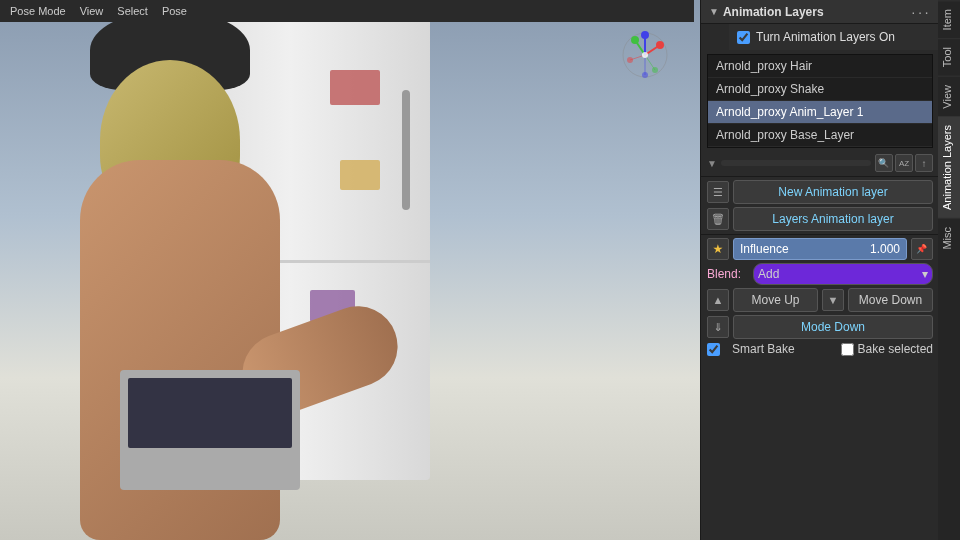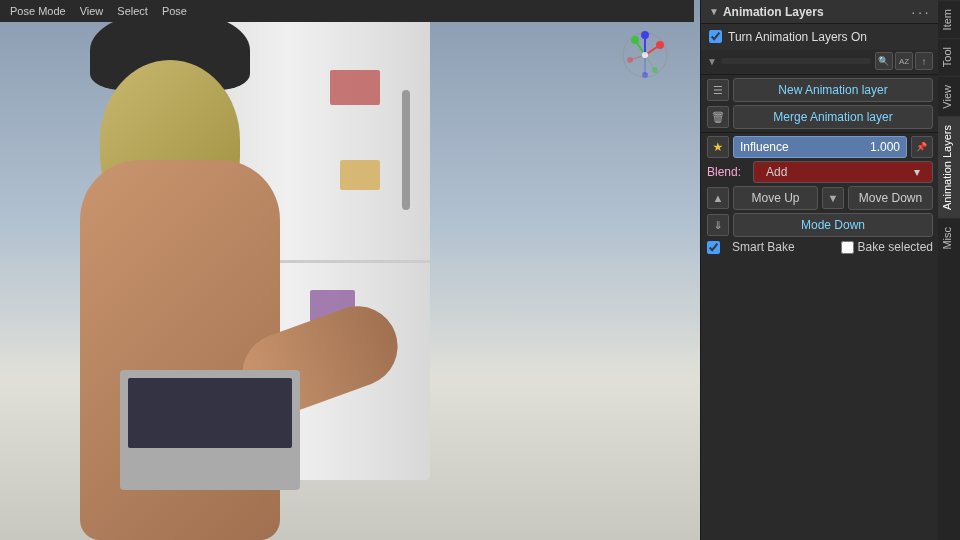--- a/index.html
+++ b/index.html
@@ -227,24 +227,25 @@
     .panel-menu-dots {
       color: #aaa;
       font-size: 14px;
       cursor: pointer;
       letter-spacing: 2px;
     }
 
     
     .checkbox-row {
       display: flex;
-      align-items: flex-start;
+      align-items: flex-end;
       gap: 6px;
       padding: 6px 8px;
       background: #2e2e2e;
+      margin-left: 28px;
     }
 
     .checkbox-row input[type="checkbox"] {
       accent-color: #4a9eff;
       width: 13px;
       height: 13px;
     }
 
     .checkbox-label {
       color: #ddd;
@@ -400,26 +401,26 @@
       gap: 6px;
     }
     .blend-label {
       color: #f9a8d4;
       font-size: 12px;
       width: 40px;
     }
     .blend-select {
       flex: 1;
       height: 22px;
-      background: #7f1d1d;
+      background: #6d28d9;
       border: 1px solid #555;
-      border-radius: 3px;
+      border-radius: 9px;
       color: #ccc;
       font-size: 12px;
-      padding: 0 12px;
+      padding: 0 4px;
       cursor: pointer;
       display: flex;
       align-items: center;
       justify-content: space-between;
     }
 
     
     .move-row {
       display: flex;
       align-items: center;
@@ -536,20 +537,26 @@
         <span>Animation Layers</span>
       </div>
       <span class="panel-menu-dots">···</span>
     </div>
 
     <div class="checkbox-row">
       <input type="checkbox" checked="" style="">
       <span class="checkbox-label">Turn Animation Layers On</span>
     </div>
 
+    <div class="layer-list">
+      <div class="layer-item">Arnold_proxy Hair</div>
+      <div class="layer-item">Arnold_proxy Shake</div>
+      <div class="layer-item selected">Arnold_proxy Anim_Layer 1</div>
+      <div class="layer-item">Arnold_proxy Base_Layer</div>
+    </div>
 
     <div class="list-scrollbar">
       <span class="scroll-triangle">▼</span>
       <div class="scroll-bar-track"></div>
       <div class="scroll-icons">
         <div class="scroll-icon-btn">
           <span style="font-size:9px;">🔍</span>
         </div>
         <div class="scroll-icon-btn">
           <span style="font-size:8px;">AZ</span>
@@ -566,21 +573,21 @@
       <div class="btn-icon">
         <span>☰</span>
       </div>
       <div class="btn-main">New Animation layer</div>
     </div>
 
     <div class="btn-with-icon">
       <div class="btn-icon">
         <span>🗑</span>
       </div>
-      <div class="btn-main">Merge Animation layer</div>
+      <div class="btn-main">Layers Animation layer</div>
     </div>
 
     <div class="section-divider"></div>
 
     <div class="influence-row">
       <div class="influence-icon">
         <span>★</span>
       </div>
       <div class="influence-field">
         <span>Influence</span>

